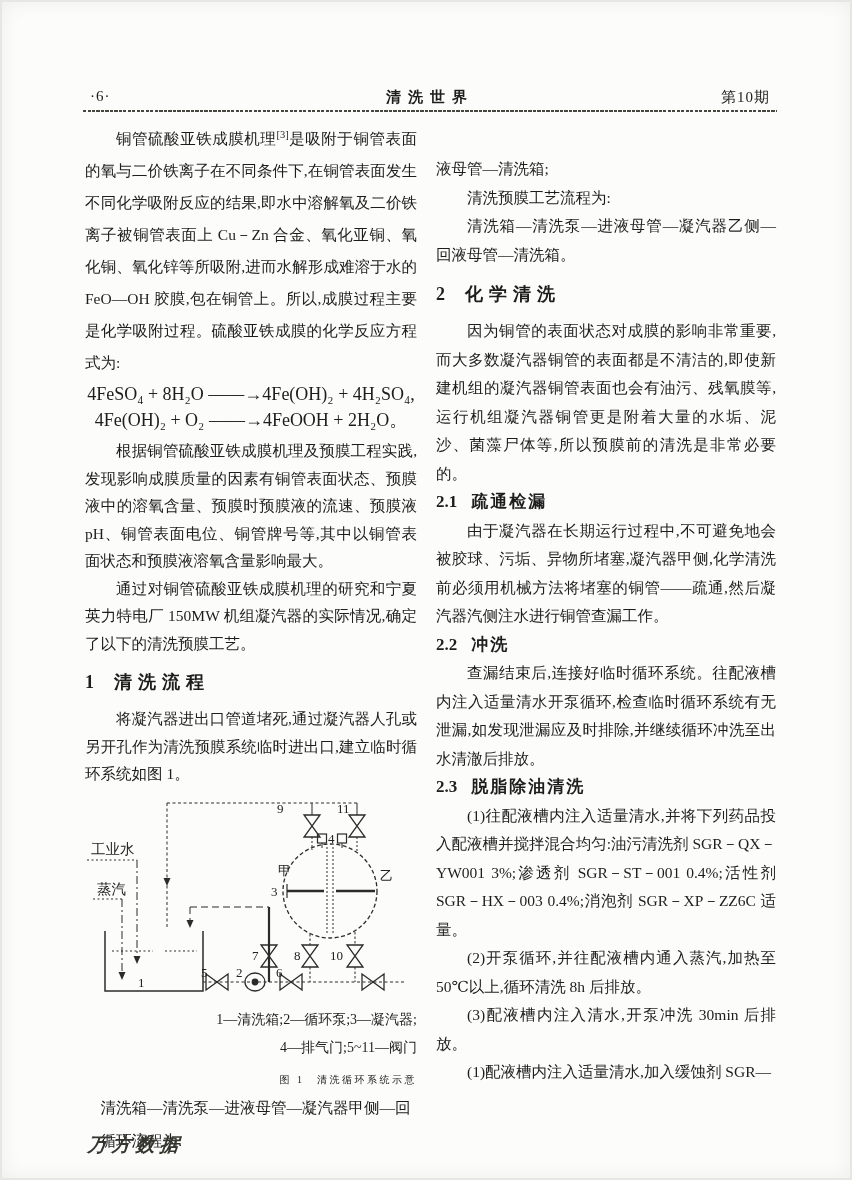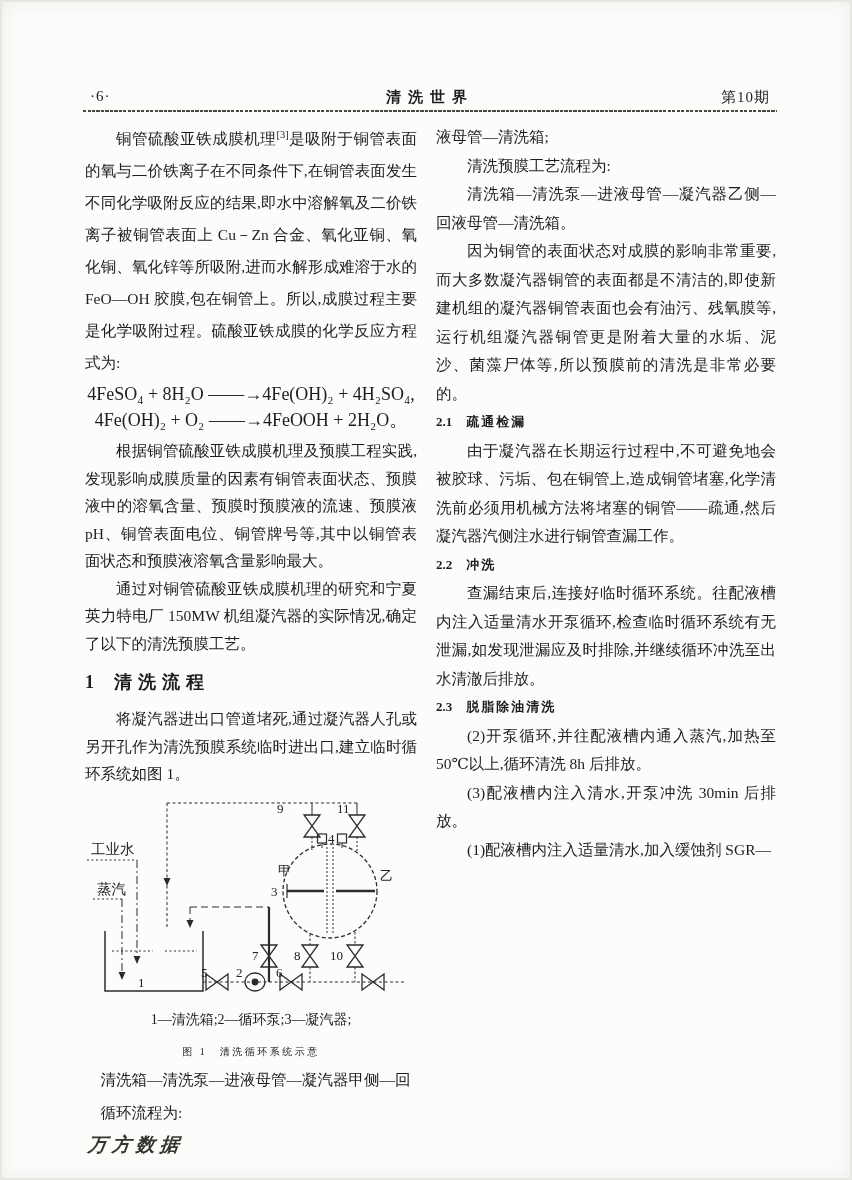--- a/index.html
+++ b/index.html
@@ -9,35 +9,35 @@
   .hdr{position:absolute;top:88px;left:85px;width:690px;height:20px;font-size:15px;}
   .hdr .pgno{position:absolute;left:5px;top:0;letter-spacing:1px;}
   .hdr .journal{position:absolute;left:50%;transform:translateX(-50%);top:0;letter-spacing:7px;font-weight:bold;font-family:Liberation Serif, serif;}
   .hdr .issue{position:absolute;right:5px;top:0;letter-spacing:1px;}
   .hdr-rule{position:absolute;top:110px;left:83px;width:694px;height:2px;
         background-image:repeating-linear-gradient(90deg,#474742 0 3px,transparent 3px 4.5px);}
   .col{position:absolute;top:123px;font-size:15.5px;text-align:justify;}
   .col-left{left:85px;width:332px;}
   .col-right{left:436px;width:340px;}
   p{margin:0;text-indent:2em;}
-  .noindent{text-indent:0;}
+  .noindent{text-indent:0;margin-top:32px;}
   .ind1{text-indent:1em;}
   .p1{line-height:32px;}
   .lh-l{line-height:27.5px;}
   .col-right p{line-height:28.5px;}
   sup{font-size:10.5px;vertical-align:super;line-height:0;}
   .eqs{margin:2px 0 4px 0;text-align:center;line-height:26px;font-size:18px;text-indent:0;}
   .sec{margin:12px 0 10px 0;font-weight:bold;font-size:18px;line-height:26px;text-indent:0;}
   .sec .sec-num{margin-right:20px;}
   .sec .sec-title{letter-spacing:6px;}
-  .sub{font-weight:bold;line-height:28.5px;text-indent:0;font-size:13px;}
+  .sub{font-weight:bold;line-height:28.5px;text-indent:0;font-size:17px;}
   .sub .sub-num{margin-right:14px;}
   .sub .sub-title{letter-spacing:2px;}
   .figwrap{margin-top:6px;}
-  .figcaps{text-align:center;font-size:14px;line-height:28px;}
+  .figcaps{text-align:right;font-size:14px;line-height:28px;}
   .figtitle{font-size:10px;letter-spacing:2.5px;margin-top:3px;line-height:29px;}
   .wm{position:absolute;left:88px;top:1132px;font-size:19px;font-style:italic;font-weight:bold;
       letter-spacing:5px;color:#35352f;transform:skewX(-6deg);}
   svg text{font-family:"Liberation Serif","DejaVu Serif",serif;font-size:13px;fill:#222;}
   svg .cjk{font-size:14.5px;}
   svg .pipe{stroke:#2b2b2b;fill:none;}
 </style>
 </head>
 <body>
 
@@ -160,48 +160,53 @@
           <path class="pipe" d="M242,53 V141 M248,53 V141" stroke-dasharray="2,2"></path>
           <text x="186" y="102">3</text>
           <text x="193" y="81">甲</text>
           <text x="295" y="86">乙</text>
         </g>
       </svg>
     </div>
 
     <div class="figcaps">
       <div>1—清洗箱;2—循环泵;3—凝汽器;</div>
+      <div>4—排气门;5~11—阀门</div>
       <div class="figtitle">图 1　清洗循环系统示意</div>
     </div>
 
     <p class="ind1 lh-l">清洗箱—清洗泵—进液母管—凝汽器甲侧—回</p>
     <p class="ind1 lh-l" style="margin-top:6px;">循环流程为:</p>
   </div>
 
   <div class="col col-right">
     <p class="noindent">液母管—清洗箱;</p>
     <p>清洗预膜工艺流程为:</p>
     <p>清洗箱—清洗泵—进液母管—凝汽器乙侧—回液母管—清洗箱。</p>
 
+    <div class="sec">
+      <span class="sec-num">2</span><span class="sec-title">化学清洗</span>
+    </div>
 
     <p>因为铜管的表面状态对成膜的影响非常重要,而大多数凝汽器铜管的表面都是不清洁的,即使新建机组的凝汽器铜管表面也会有油污、残氧膜等,运行机组凝汽器铜管更是附着大量的水垢、泥沙、菌藻尸体等,所以预膜前的清洗是非常必要的。</p>
 
     <div class="sub">
       <span class="sub-num">2.1</span><span class="sub-title">疏通检漏</span>
     </div>
-    <p>由于凝汽器在长期运行过程中,不可避免地会被胶球、污垢、包在铜管上,造成铜管堵塞,化学清洗前必须用机械方法将堵塞的铜管——疏通,然后凝汽器汽侧注水进行铜管查漏工作。</p>
+    <p>由于凝汽器在长期运行过程中,不可避免地会被胶球、污垢、异物所堵塞,凝汽器甲侧,化学清洗前必须用机械方法将堵塞的铜管——疏通,然后凝汽器汽侧注水进行铜管查漏工作。</p>
 
     <div class="sub">
       <span class="sub-num">2.2</span><span class="sub-title">冲洗</span>
     </div>
     <p>查漏结束后,连接好临时循环系统。往配液槽内注入适量清水开泵循环,检查临时循环系统有无泄漏,如发现泄漏应及时排除,并继续循环冲洗至出水清澈后排放。</p>
 
     <div class="sub">
       <span class="sub-num">2.3</span><span class="sub-title">脱脂除油清洗</span>
     </div>
+    <p>(1)往配液槽内注入适量清水,并将下列药品投入配液槽并搅拌混合均匀:油污清洗剂 SGR－QX－YW001 3%;渗透剂 SGR－ST－001 0.4%;活性剂 SGR－HX－003 0.4%;消泡剂 SGR－XP－ZZ6C 适量。</p>
     <p>(2)开泵循环,并往配液槽内通入蒸汽,加热至50℃以上,循环清洗 8h 后排放。</p>
     <p>(3)配液槽内注入清水,开泵冲洗 30min 后排放。</p>
 
     <p>(1)配液槽内注入适量清水,加入缓蚀剂 SGR—</p>
   </div>
 
   <div class="wm">万方数据</div>
 </div>
 
 </body></html>

